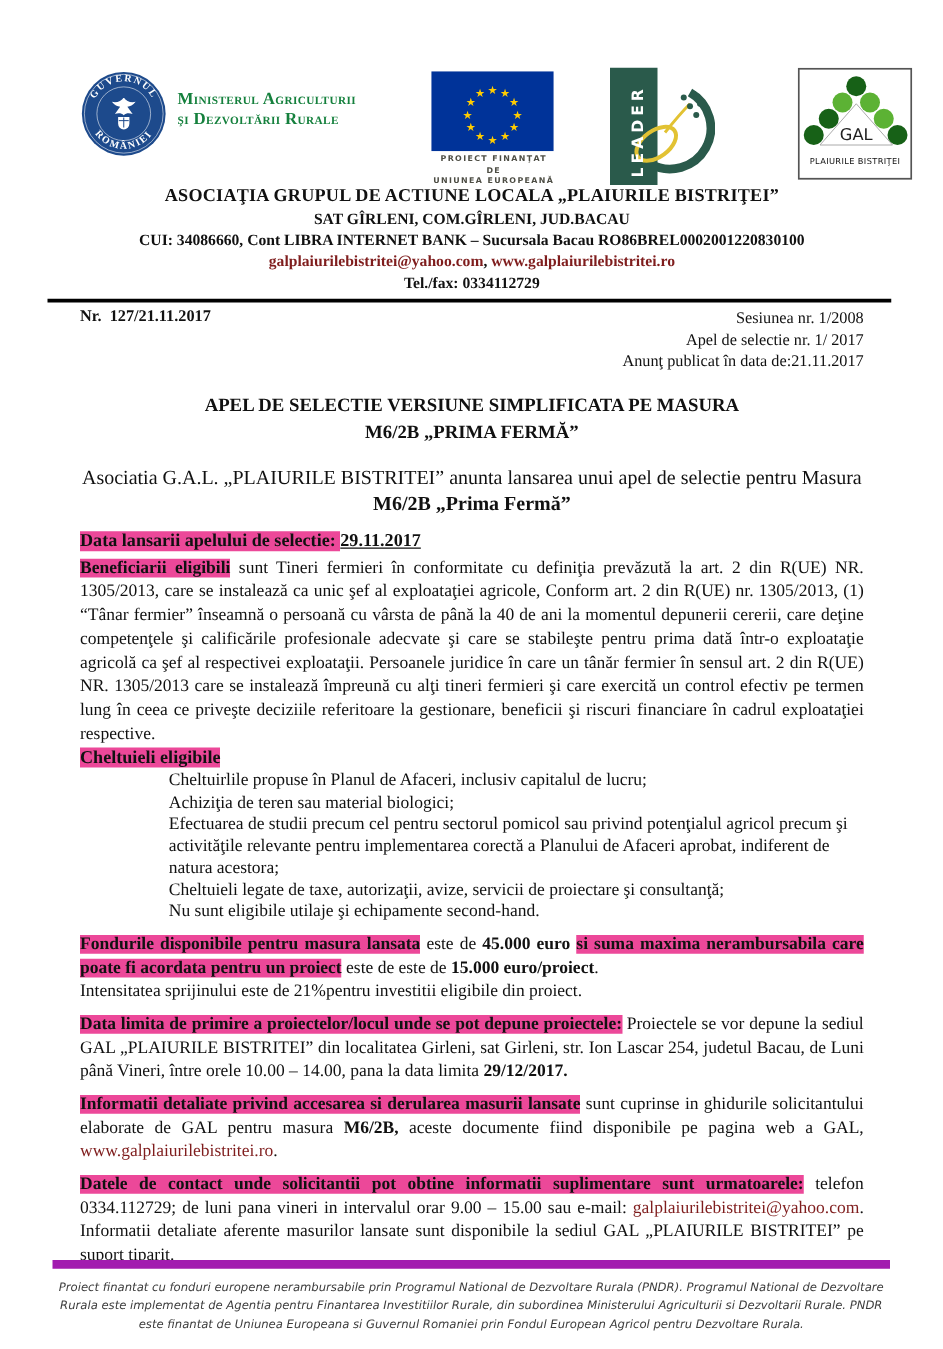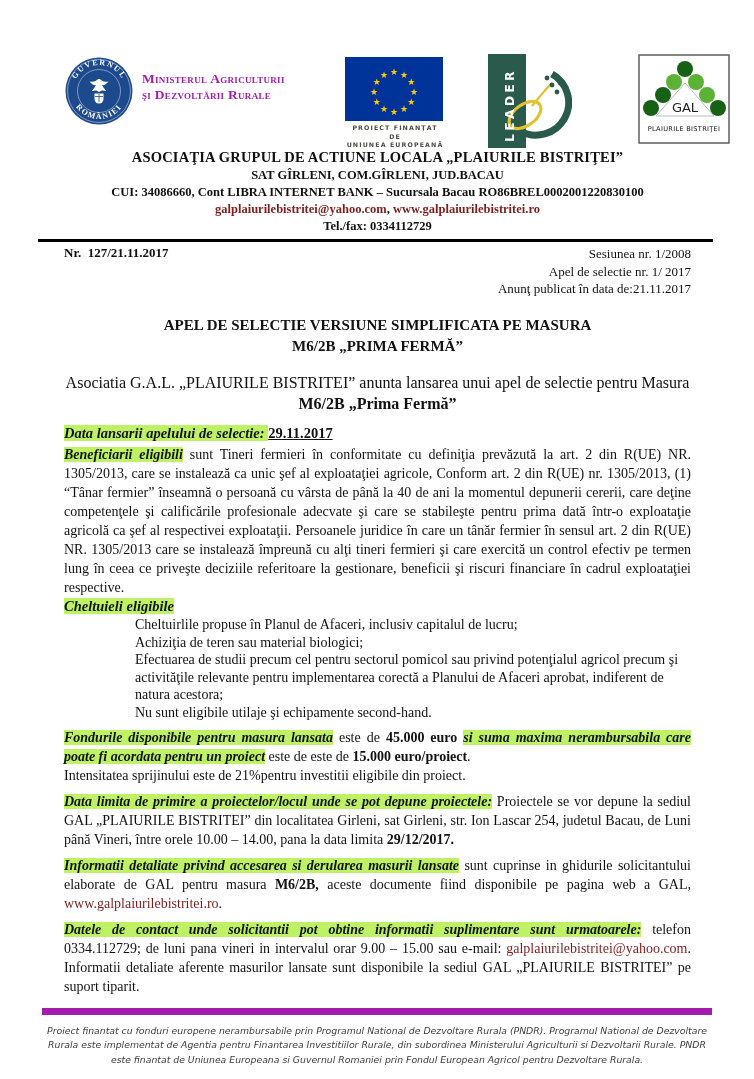--- a/index.html
+++ b/index.html
@@ -8,21 +8,21 @@
     width:754px; height:1079px; background:#fff; position:relative;
     font-family:"Liberation Serif", serif; color:#111;
     padding:50px 63px 0 64px; overflow:hidden; margin:0 auto;
   }
   
   .logos { position:relative; height:94px; }
   .gov { position:absolute; left:0; top:6px; display:flex; }
   .gov svg { width:70px; height:70px; }
   .ministry {
     margin:15px 0 0 8px; font-variant:small-caps; font-weight:bold;
-    color:#a21caf; font-size:13.5px; line-height:16px; letter-spacing:.3px;
+    color:#15803d; font-size:13.5px; line-height:16px; letter-spacing:.3px;
   }
   .eu { position:absolute; left:281px; top:7px; width:100px; text-align:center; }
   .eu svg { width:98px; height:64px; display:block; }
   .eu-cap {
     margin-top:3px; font-family:"DejaVu Sans", sans-serif; font-weight:bold;
     font-size:6.3px; line-height:8.5px; letter-spacing:1.1px; color:#4d4d44;
   }
   .leader-box { position:absolute; left:424px; top:4px; }
   .gal-box { position:absolute; left:574px; top:4px; }
   
@@ -35,21 +35,21 @@
   .meta { position:relative; margin-top:3px; height:54px; font-size:13px; }
   .meta-nr { font-weight:bold; white-space:pre-wrap; }
   .meta-right { position:absolute; top:0; right:0; text-align:right; line-height:17.5px; }
   
   .doc-title { margin-top:16px; text-align:center; font-weight:bold; font-size:15px; line-height:21px; }
   .intro { margin-top:15px; text-align:center; font-size:16px; line-height:21px; }
   .intro-b { font-weight:bold; }
   
   .launch { margin-top:11px; font-size:14.5px; font-weight:bold; }
   .launch-date { text-decoration:underline; }
-  .hl { background:#bef264;font-style:italic; }
+  .hl { background:#ec4899; }
   .b { font-weight:bold; }
   p.body { font-size:14px; line-height:19px; text-align:justify; }
   .sec-label { font-size:14.5px; font-weight:bold; line-height:19px; }
   .list { margin-left:71px; font-size:14px; line-height:17.5px; }
   .list div { text-align:left; }
   .mt1 { margin-top:3px; }
   .mt3 { margin-top:7px; }
   .nojust { text-align:left; }
   
   .footer {
@@ -183,20 +183,21 @@
 
   <div class="launch"><span class="hl">Data lansarii apelului de selectie: </span><span class="launch-date">29.11.2017</span></div>
 
   <p class="body mt1"><span class="b hl">Beneficiarii eligibili</span><span> sunt Tineri fermieri în conformitate cu definiţia prevăzută la art. 2 din R(UE) NR. 1305/2013, care se instalează ca unic şef al exploataţiei agricole, Conform art. 2 din R(UE) nr. 1305/2013, (1) “Tânar fermier” înseamnă o persoană cu vârsta de până la 40 de ani la momentul depunerii cererii, care deţine competenţele şi calificările profesionale adecvate şi care se stabileşte pentru prima dată într-o exploataţie agricolă ca şef al respectivei exploataţii.  Persoanele juridice în care un tânăr fermier în sensul art. 2 din R(UE) NR. 1305/2013 care se instalează împreună cu alţi tineri fermieri şi care exercită un control efectiv pe termen lung în ceea ce priveşte deciziile referitoare la gestionare, beneficii şi riscuri financiare în cadrul exploataţiei respective.</span></p>
 
   <div class="sec-label"><span class="hl">Cheltuieli eligibile</span></div>
   <div class="list">
     <div>Cheltuirlile propuse în Planul de Afaceri, inclusiv capitalul de lucru;</div>
     <div>Achiziţia de teren sau material biologici;</div>
     <div>Efectuarea de studii precum cel pentru sectorul pomicol sau privind potenţialul agricol precum şi activităţile relevante pentru implementarea corectă a Planului de Afaceri aprobat, indiferent de natura acestora;</div>
+    <div>Cheltuieli  legate de taxe, autorizaţii, avize, servicii de proiectare şi consultanţă;</div>
     <div>Nu sunt eligibile utilaje şi echipamente second-hand.</div>
   </div>
 
   <p class="body mt3"><span class="b hl">Fondurile disponibile pentru masura lansata</span><span> este de </span><span class="b">45.000 euro</span><span> </span><span class="b hl">si suma maxima nerambursabila care poate fi acordata pentru un proiect</span><span> este de este de </span><span class="b">15.000 euro/proiect</span><span>.</span></p>
   <p class="body nojust">Intensitatea sprijinului este de 21%pentru investitii eligibile din proiect.</p>
 
   <p class="body mt3"><span class="b hl">Data limita de primire a proiectelor/locul unde se pot depune proiectele:</span><span> Proiectele se vor depune la sediul GAL „PLAIURILE BISTRITEI” din localitatea Girleni, sat Girleni, str. Ion Lascar 254, judetul Bacau, de Luni până Vineri, între orele 10.00 – 14.00, pana la data limita </span><span class="b">29/12/2017.</span></p>
 
   <p class="body mt3"><span class="b hl">Informatii detaliate privind accesarea si derularea masurii lansate</span><span> sunt cuprinse in ghidurile solicitantului elaborate de GAL pentru masura </span><span class="b">M6/2B,</span><span> aceste documente fiind disponibile pe pagina web a GAL, </span><span class="lnk">www.galplaiurilebistritei.ro</span><span>.</span></p>
 

